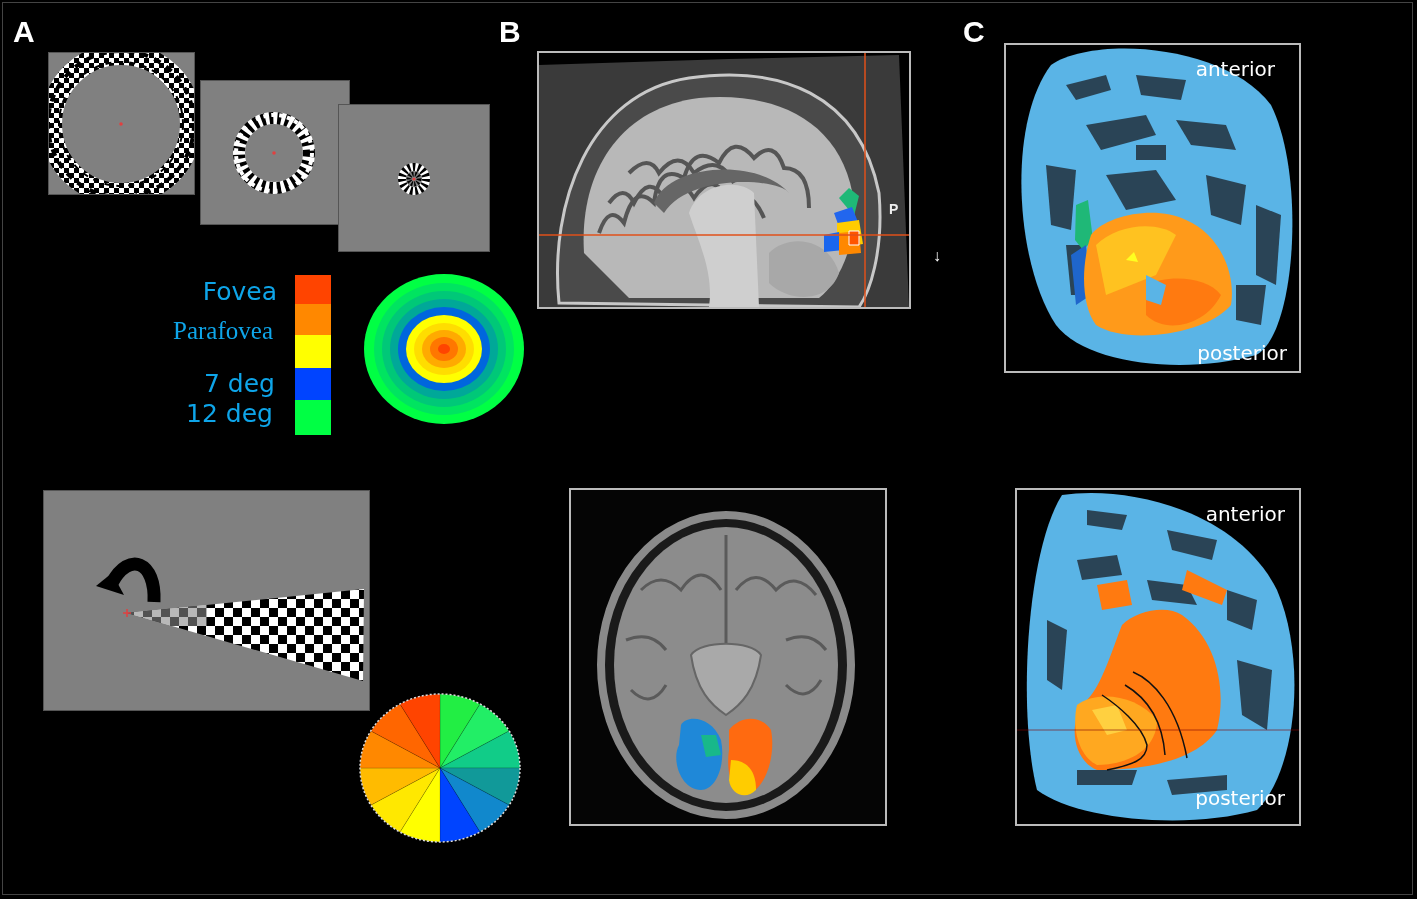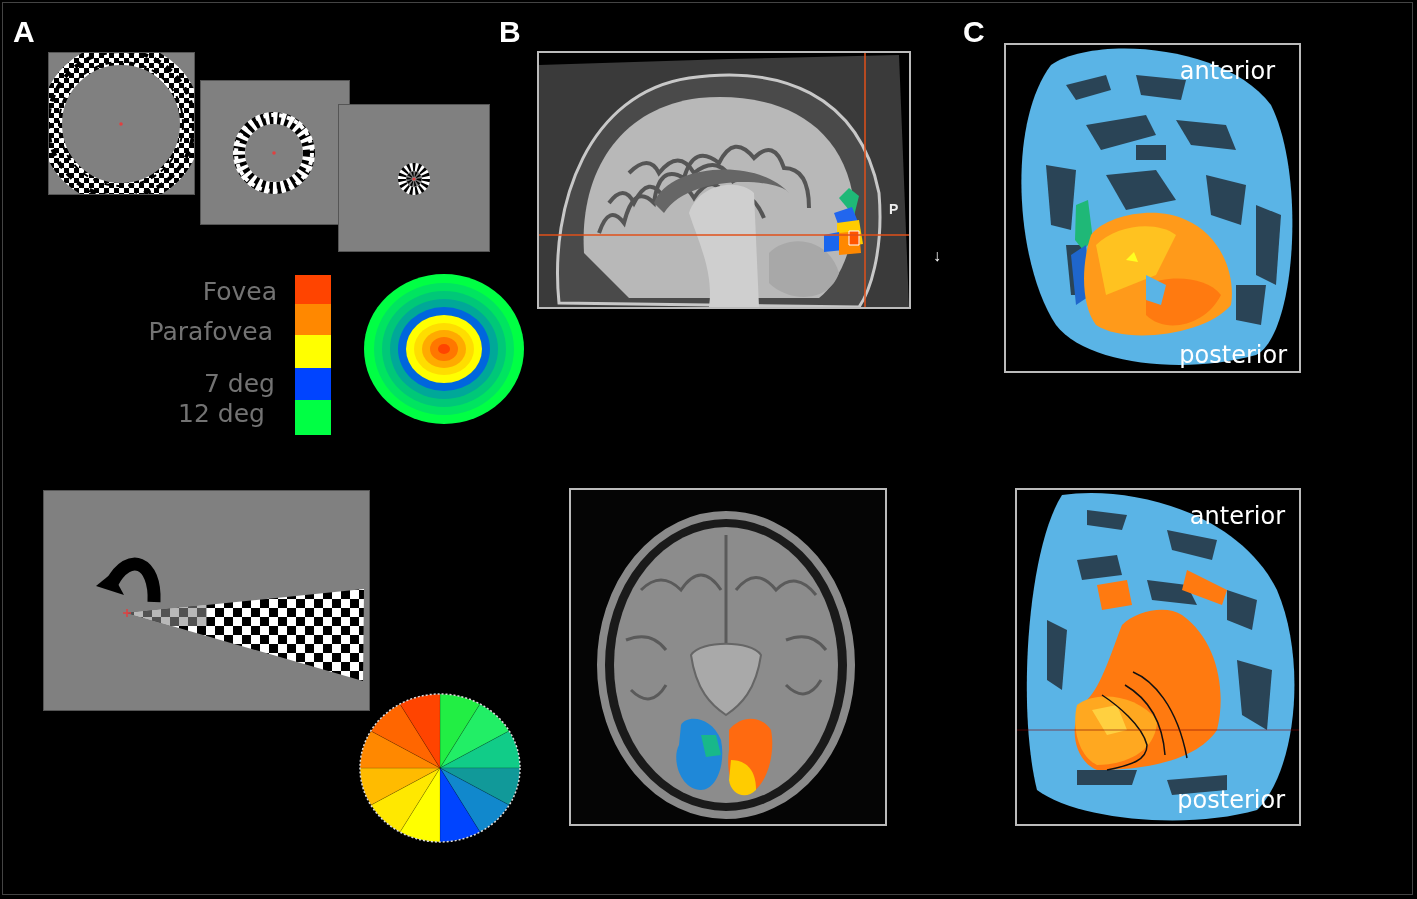--- a/index.html
+++ b/index.html
@@ -1,23 +1,23 @@
 <!DOCTYPE html>
 <html><head>
 <meta charset="utf-8">
 <style>
   html,body{margin:0;padding:0;background:#000;}
   body{width:1417px;height:899px;position:relative;overflow:hidden;font-family:"Liberation Sans","DejaVu Sans",sans-serif;}
   .frame{position:absolute;left:2px;top:2px;width:1411px;height:893px;border:1px solid #444;box-sizing:border-box;background:#000;}
   .panel-label{position:absolute;color:#fff;font-weight:bold;font-size:30px;font-family:"Liberation Sans",sans-serif;}
   .abs{position:absolute;}
   .stim{position:absolute;background:#808080;border:1px solid #555;box-sizing:border-box;}
-  .txt{position:absolute;color:#737373;font-size:25px;font-family:"DejaVu Sans",sans-serif;text-align:right;white-space:nowrap;}
+  .txt{position:absolute;color:#0ea5e9;font-size:25px;font-family:"DejaVu Sans",sans-serif;text-align:right;white-space:nowrap;}
   .box{position:absolute;border:2px solid #bbb;box-sizing:border-box;overflow:hidden;}
-  .dir{position:absolute;color:#fff;font-size:24px;font-family:"DejaVu Sans",sans-serif;}
+  .dir{position:absolute;color:#fff;font-size:20px;font-family:"DejaVu Sans",sans-serif;}
 </style>
 </head>
 <body>
 
 <div class="frame">
 
   <div class="panel-label" style="left:10px;top:12px;">A</div>
   <div class="panel-label" style="left:496px;top:12px;">B</div>
   <div class="panel-label" style="left:960px;top:12px;">C</div>
 
@@ -47,23 +47,23 @@
   <div class="stim" style="left:335px;top:101px;width:152px;height:148px;">
     <svg width="150" height="146" viewBox="0 0 150 146">
       <circle cx="75" cy="74" r="12" fill="none" stroke="#fff" stroke-width="8"></circle>
       <circle cx="75" cy="74" r="12" fill="none" stroke="#000" stroke-width="8" stroke-dasharray="2.5 2.5"></circle>
       <circle cx="75" cy="74" r="5" fill="none" stroke="#000" stroke-width="5" stroke-dasharray="1.5 1.5"></circle>
       <circle cx="75" cy="74" r="1.6" fill="#e04040"></circle>
     </svg>
   </div>
 
   <div class="txt" style="left:150px;top:274px;width:124px;">Fovea</div>
-  <div class="txt" style="left:120px;top:314px;width:150px;">Parafovea</div>
+  <div class="txt" style="left:120px;top:314px;width:150px;font-family:Liberation Serif, serif;">Parafovea</div>
   <div class="txt" style="left:150px;top:366px;width:122px;">7 deg</div>
-  <div class="txt" style="left:140px;top:396px;width:122px;">12 deg</div>
+  <div class="txt" style="left:148px;top:396px;width:122px;">12 deg</div>
 
   <div class="abs" style="left:292px;top:272px;width:36px;height:160px;">
     <div style="height:29px;background:#ff4400"></div>
     <div style="height:31px;background:#ff8800"></div>
     <div style="height:33px;background:#ffff00"></div>
     <div style="height:32px;background:#0044ff"></div>
     <div style="height:35px;background:#00ff44"></div>
   </div>
 
   <div class="abs" style="left:360px;top:270px;">

